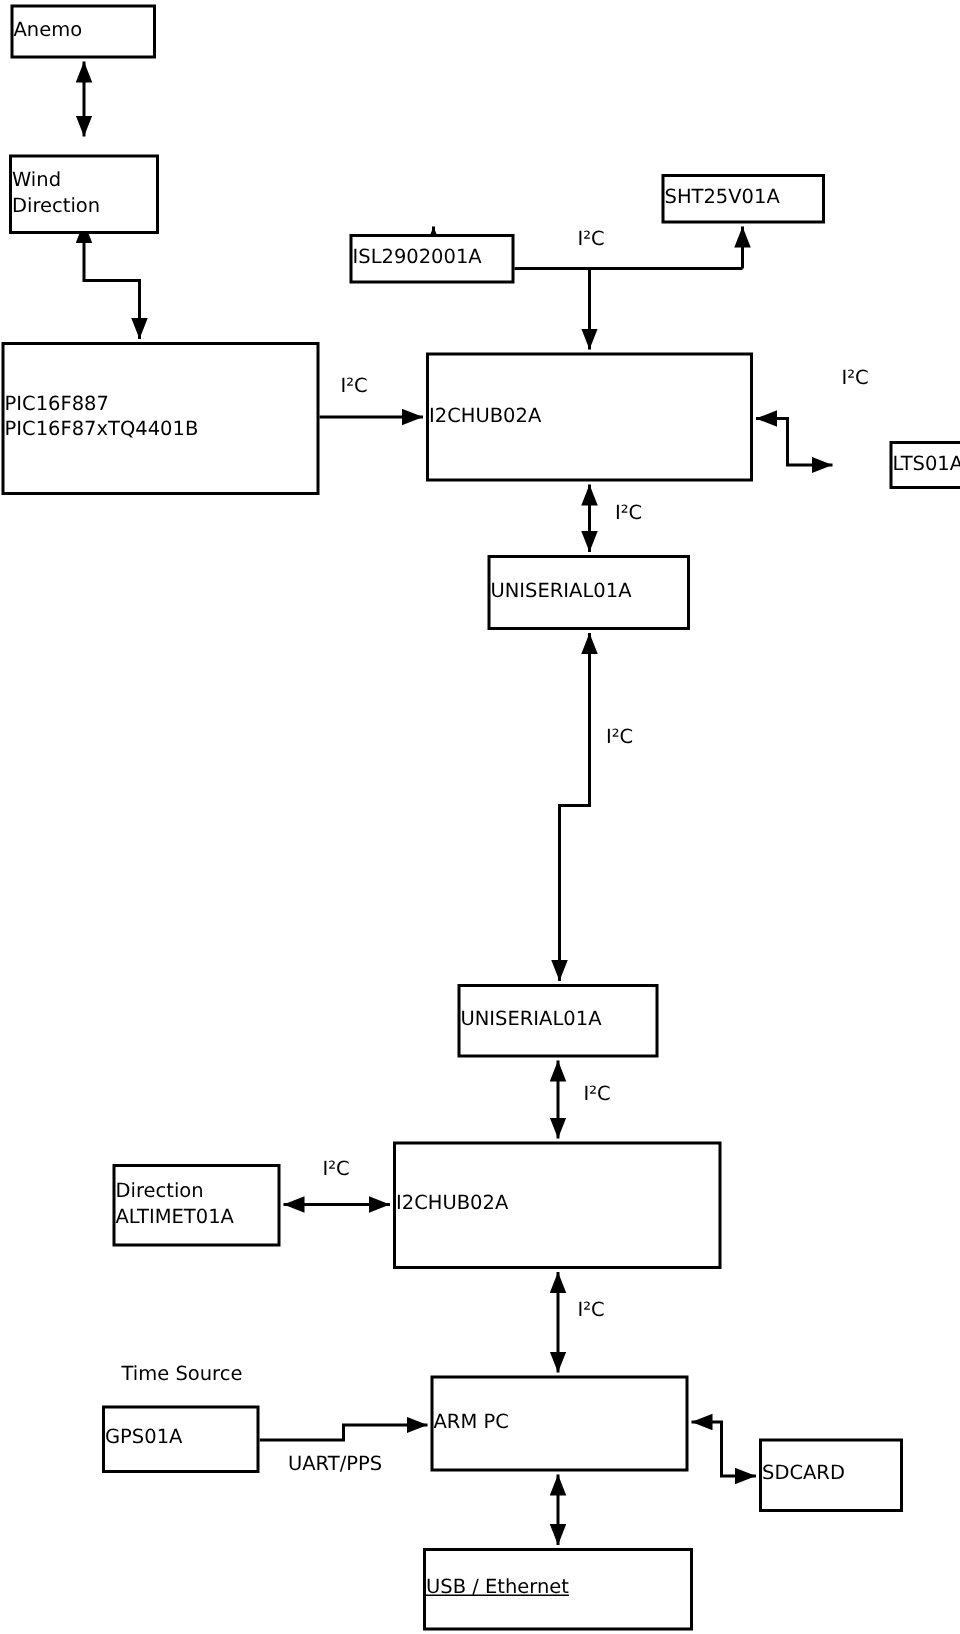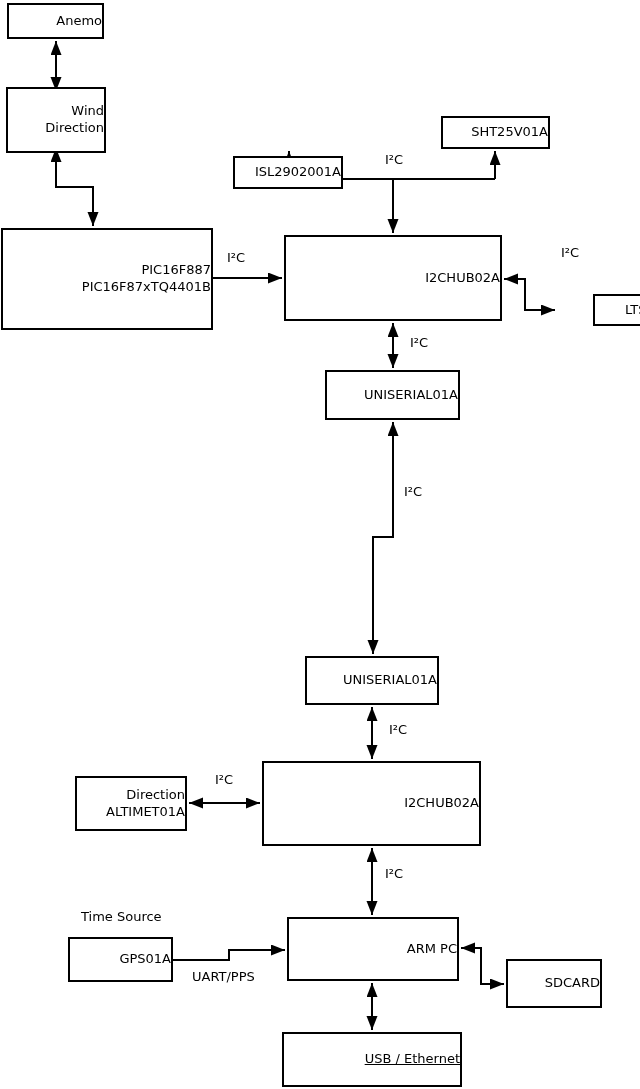--- a/index.html
+++ b/index.html
@@ -24,38 +24,38 @@
     z-index: 1;
   }
   .node {
     position: absolute;
     box-sizing: border-box;
     border: 2px solid #000000;
     background: #ffffff;
     color: #000000;
     display: flex;
     flex-direction: column;
-    align-items: flex-end;
+    align-items: flex-start;
     justify-content: center;
     text-align: center;
     font-size: 13px;
     line-height: 1.3;
     z-index: 2;
     white-space: nowrap;
   }
   .edge-label {
     position: absolute;
     color: #000000;
     font-size: 13px;
     z-index: 3;
     white-space: nowrap;
   }
   
   .n-anemo        { left: 7px;   top: 3px;    width: 97px;  height: 36px; }
-  .n-wind         { left: 6px;   top: 87px;   width: 100px; height: 66px; }
+  .n-wind         { left: 6px;   top: 103px;   width: 100px; height: 53px; }
   .n-pic          { left: 1px;   top: 228px;  width: 212px; height: 102px; }
   .n-isl          { left: 233px; top: 116px;  width: 110px; height: 33px; margin-top: 40px; }
   .n-sht          { left: 441px; top: 116px;  width: 109px; height: 33px; }
   .n-hub1         { left: 284px; top: 235px;  width: 218px; height: 86px; }
   .n-lts          { left: 557px; top: 294px;  width: 81px;  height: 32px; margin-left: 36px; }
   .n-uni1         { left: 325px; top: 370px;  width: 135px; height: 50px; }
   .n-uni2         { left: 305px; top: 656px;  width: 134px; height: 49px; }
   .n-baro         { left: 75px;  top: 776px;  width: 112px; height: 55px; }
   .n-hub2         { left: 262px; top: 761px;  width: 219px; height: 85px; }
   .n-gps          { left: 68px;  top: 937px;  width: 105px; height: 45px; }

